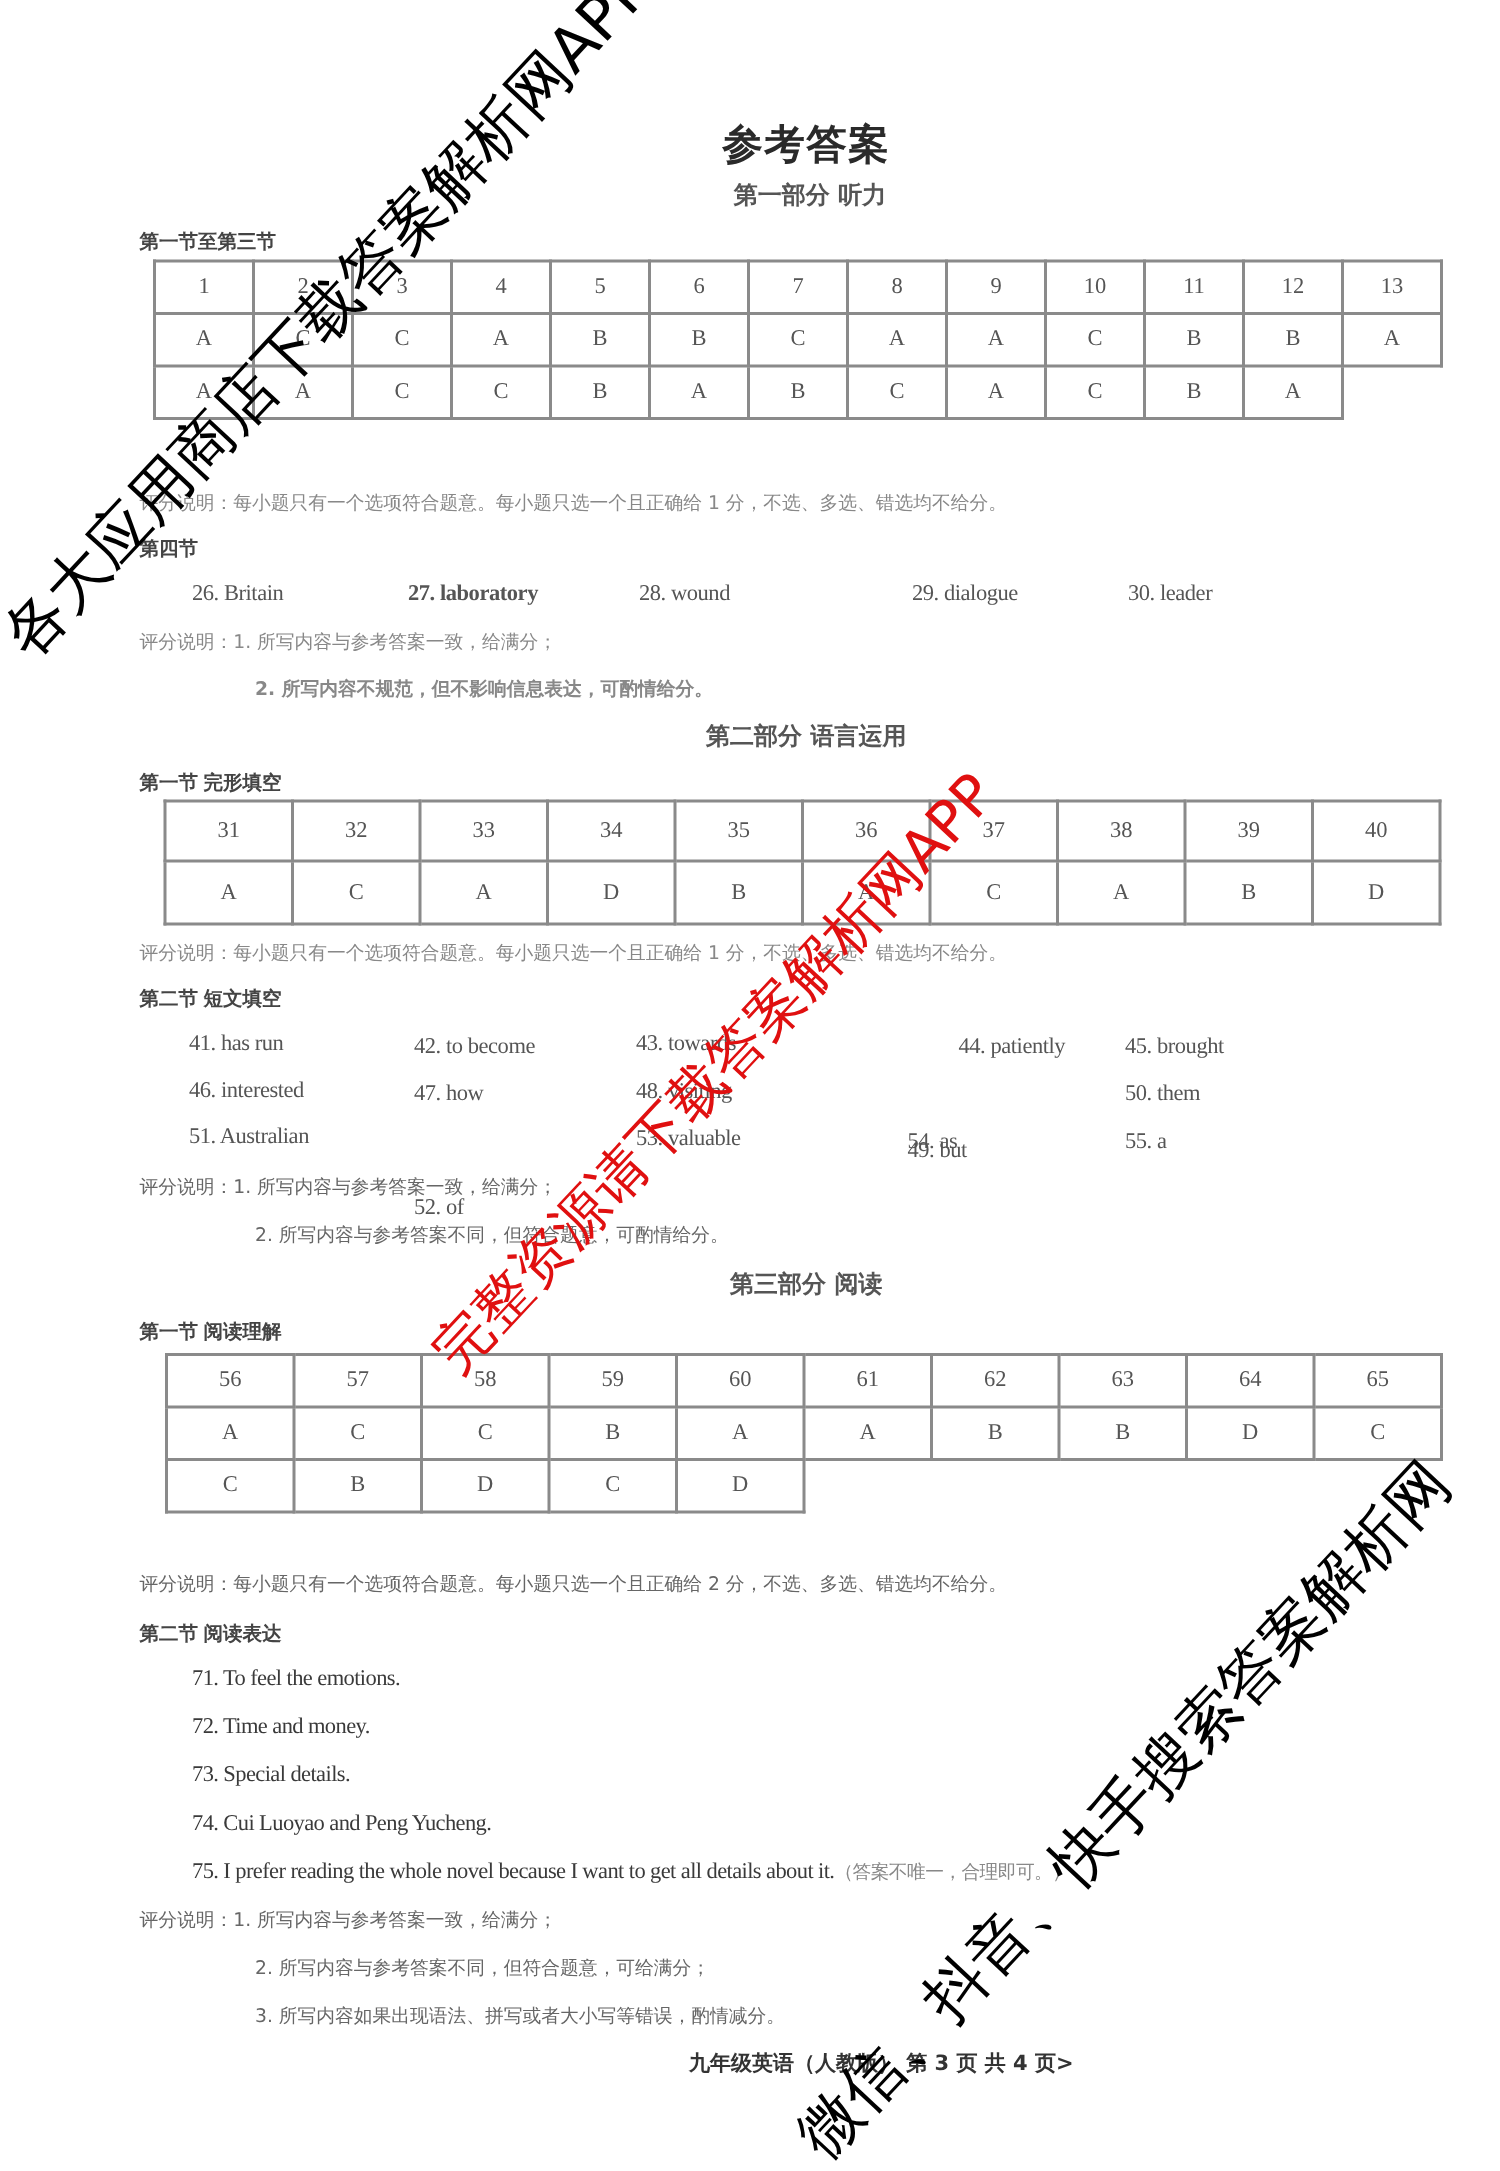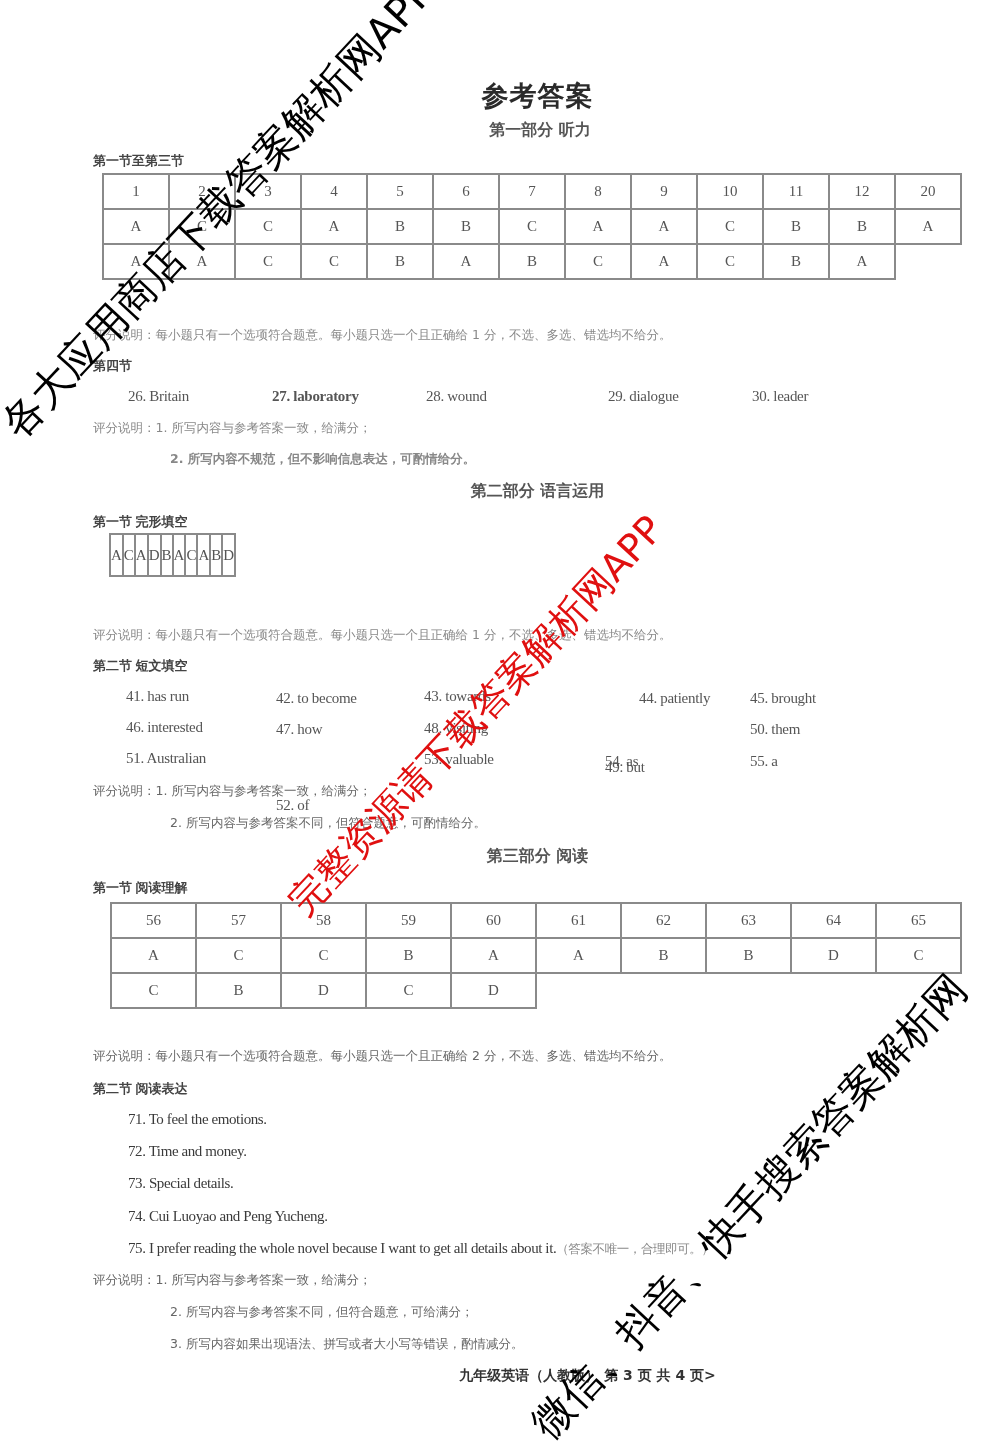--- a/index.html
+++ b/index.html
@@ -70,21 +70,21 @@
     <td style="width:64px">3</td>
     <td style="width:64px">4</td>
     <td style="width:64px">5</td>
     <td style="width:64px">6</td>
     <td style="width:64px">7</td>
     <td style="width:64px">8</td>
     <td style="width:64px">9</td>
     <td style="width:64px">10</td>
     <td style="width:64px">11</td>
     <td style="width:64px">12</td>
-    <td style="width:64px">20</td>
+    <td style="width:64px">13</td>
   </tr>
   <tr>
     <td>A</td>
     <td>C</td>
     <td>C</td>
     <td>A</td>
     <td>B</td>
     <td>B</td>
     <td>C</td>
     <td>A</td>
@@ -121,20 +121,32 @@
 <div class="word" style="left:608px;top:388px;">29. dialogue</div>
 <div class="word" style="left:752px;top:388px;">30. leader</div>
 <div class="abs note" style="left:93px;top:420px;">评分说明：1. 所写内容与参考答案一致，给满分；</div>
 <div class="abs note" style="left:170px;top:451px;font-weight:bold;">2. 所写内容不规范，但不影响信息表达，可酌情给分。</div>
 
 <div class="abs part-title" style="left:0;width:1075px;top:481px;">第二部分 语言运用</div>
 <div class="abs section-label" style="left:93px;top:513px;">第一节 完形填空</div>
 
 <table class="ans" style="left:109px;top:533px;">
   <tbody>
+      <tr>
+    <td style="width:83px;height:38px">31</td>
+    <td style="width:83px;height:38px">32</td>
+    <td style="width:83px;height:38px">33</td>
+    <td style="width:83px;height:38px">34</td>
+    <td style="width:83px;height:38px">35</td>
+    <td style="width:83px;height:38px">36</td>
+    <td style="width:83px;height:38px">37</td>
+    <td style="width:83px;height:38px">38</td>
+    <td style="width:83px;height:38px">39</td>
+    <td style="width:83px;height:38px">40</td>
+  </tr>
   <tr>
     <td style="height:40px">A</td>
     <td style="height:40px">C</td>
     <td style="height:40px">A</td>
     <td style="height:40px">D</td>
     <td style="height:40px">B</td>
     <td style="height:40px">A</td>
     <td style="height:40px">C</td>
     <td style="height:40px">A</td>
     <td style="height:40px">B</td>

